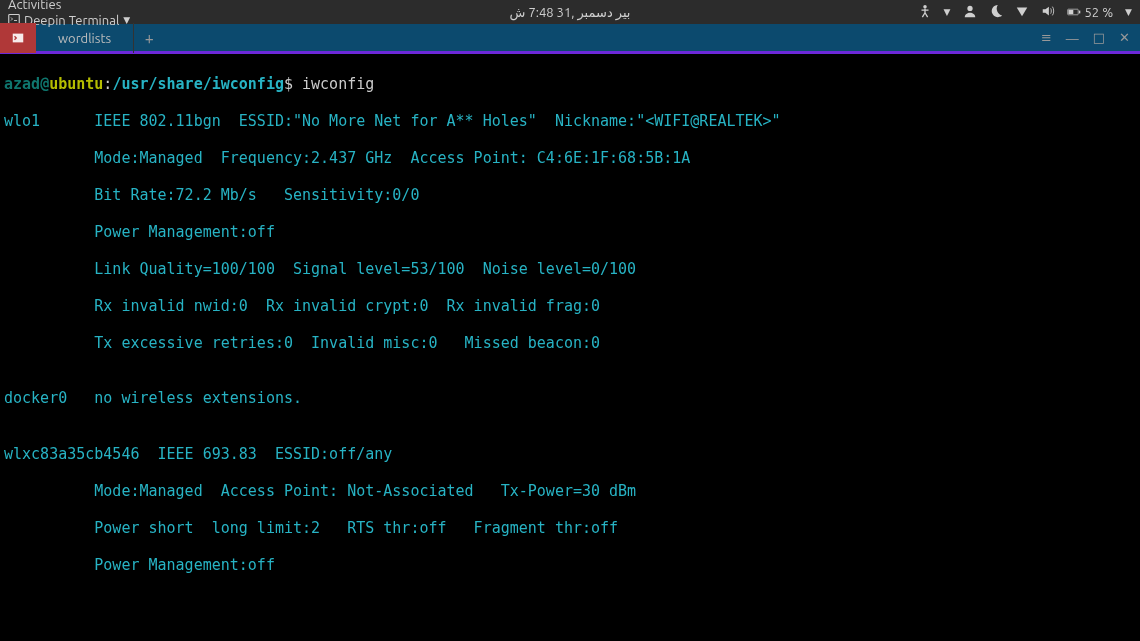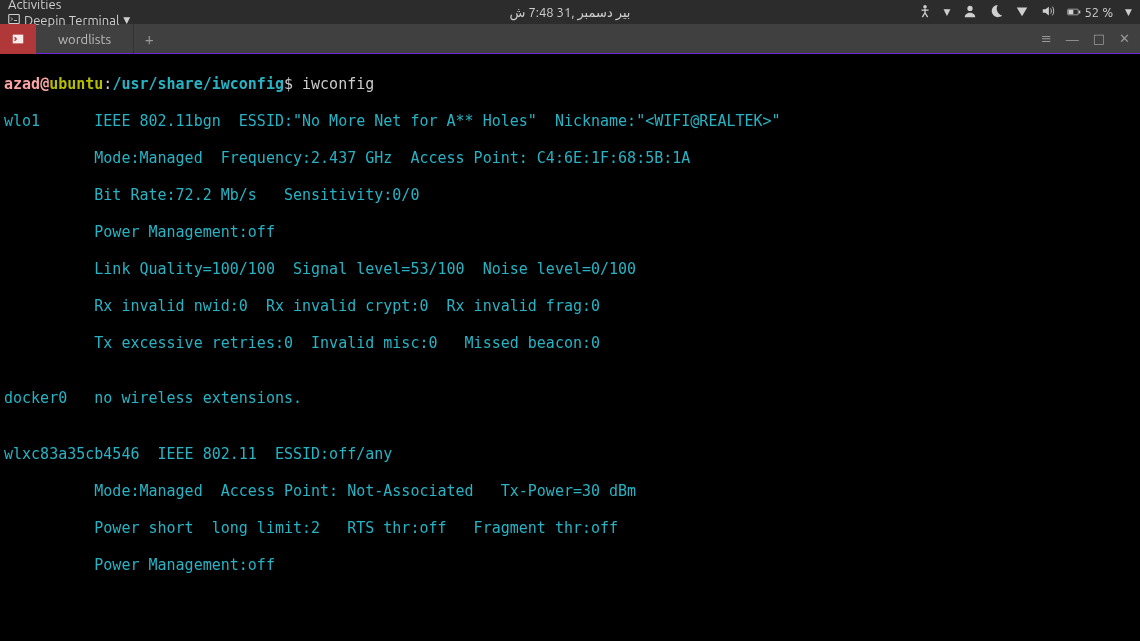--- a/index.html
+++ b/index.html
@@ -45,27 +45,27 @@
     .topbar-item {
       display: flex;
       align-items: center;
       gap: 4px;
     }
     .dropdown-sym {
       font-size: 9px;
     }
     .tabbar {
       height: 30px;
-      background: #404040;
+      background: #0c4a6e;
       display: flex;
       align-items: center;
       color: #bdbdbd;
       font-family: 'Ubuntu', 'DejaVu Sans', sans-serif;
       font-size: 13px;
-      border-bottom: 1px solid #6d28d9;
+      border-bottom: 3px solid #6d28d9;
     }
     .tab-active-indicator {
       width: 36px;
       height: 30px;
       background: #b03838;
       display: flex;
       align-items: center;
       justify-content: center;
     }
     .tab {
@@ -95,21 +95,21 @@
       cursor: pointer;
       font-size: 13px;
     }
     .terminal {
       padding: 2px 4px;
       background: #000;
       font-size: 15px;
       line-height: 18.5px;
       white-space: pre;
     }
-    .prompt-user { color: #fca5a5; font-weight: bold; }
+    .prompt-user { color: #0f766e; font-weight: bold; }
     .prompt-host { color: #b5bd00; font-weight: bold; }
     .prompt-path { color: #27b3c4; font-weight: bold; }
     .prompt-dollar { color: #ccc; }
     .cmd { color: #ccc; }
     .out-teal { color: #27b3c4; }
     .icon-svg {
       fill: #cfcfcf;
     }
   </style>
 </head>
@@ -196,21 +196,21 @@
 <div class="out-teal">wlo1      IEEE 802.11bgn  ESSID:"No More Net for A** Holes"  Nickname:"&lt;WIFI@REALTEK&gt;"</div>
 <div class="out-teal">          Mode:Managed  Frequency:2.437 GHz  Access Point: C4:6E:1F:68:5B:1A</div>
 <div class="out-teal">          Bit Rate:72.2 Mb/s   Sensitivity:0/0</div>
 <div class="out-teal">          Power Management:off</div>
 <div class="out-teal">          Link Quality=100/100  Signal level=53/100  Noise level=0/100</div>
 <div class="out-teal">          Rx invalid nwid:0  Rx invalid crypt:0  Rx invalid frag:0</div>
 <div class="out-teal">          Tx excessive retries:0  Invalid misc:0   Missed beacon:0</div>
 <div class="out-teal"></div>
 <div class="out-teal">docker0   no wireless extensions.</div>
 <div class="out-teal"></div>
-<div class="out-teal">wlxc83a35cb4546  IEEE 802.11  ESSID:off/any</div>
+<div class="out-teal">wlxc83a35cb4546  IEEE 693.83  ESSID:off/any</div>
 <div class="out-teal">          Mode:Managed  Access Point: Not-Associated   Tx-Power=30 dBm</div>
 <div class="out-teal">          Power short  long limit:2   RTS thr:off   Fragment thr:off</div>
 <div class="out-teal">          Power Management:off</div>
 <div class="out-teal"></div>
 
 <div class="out-teal"></div>
 
 <div class="out-teal"></div>
 
 </div>

